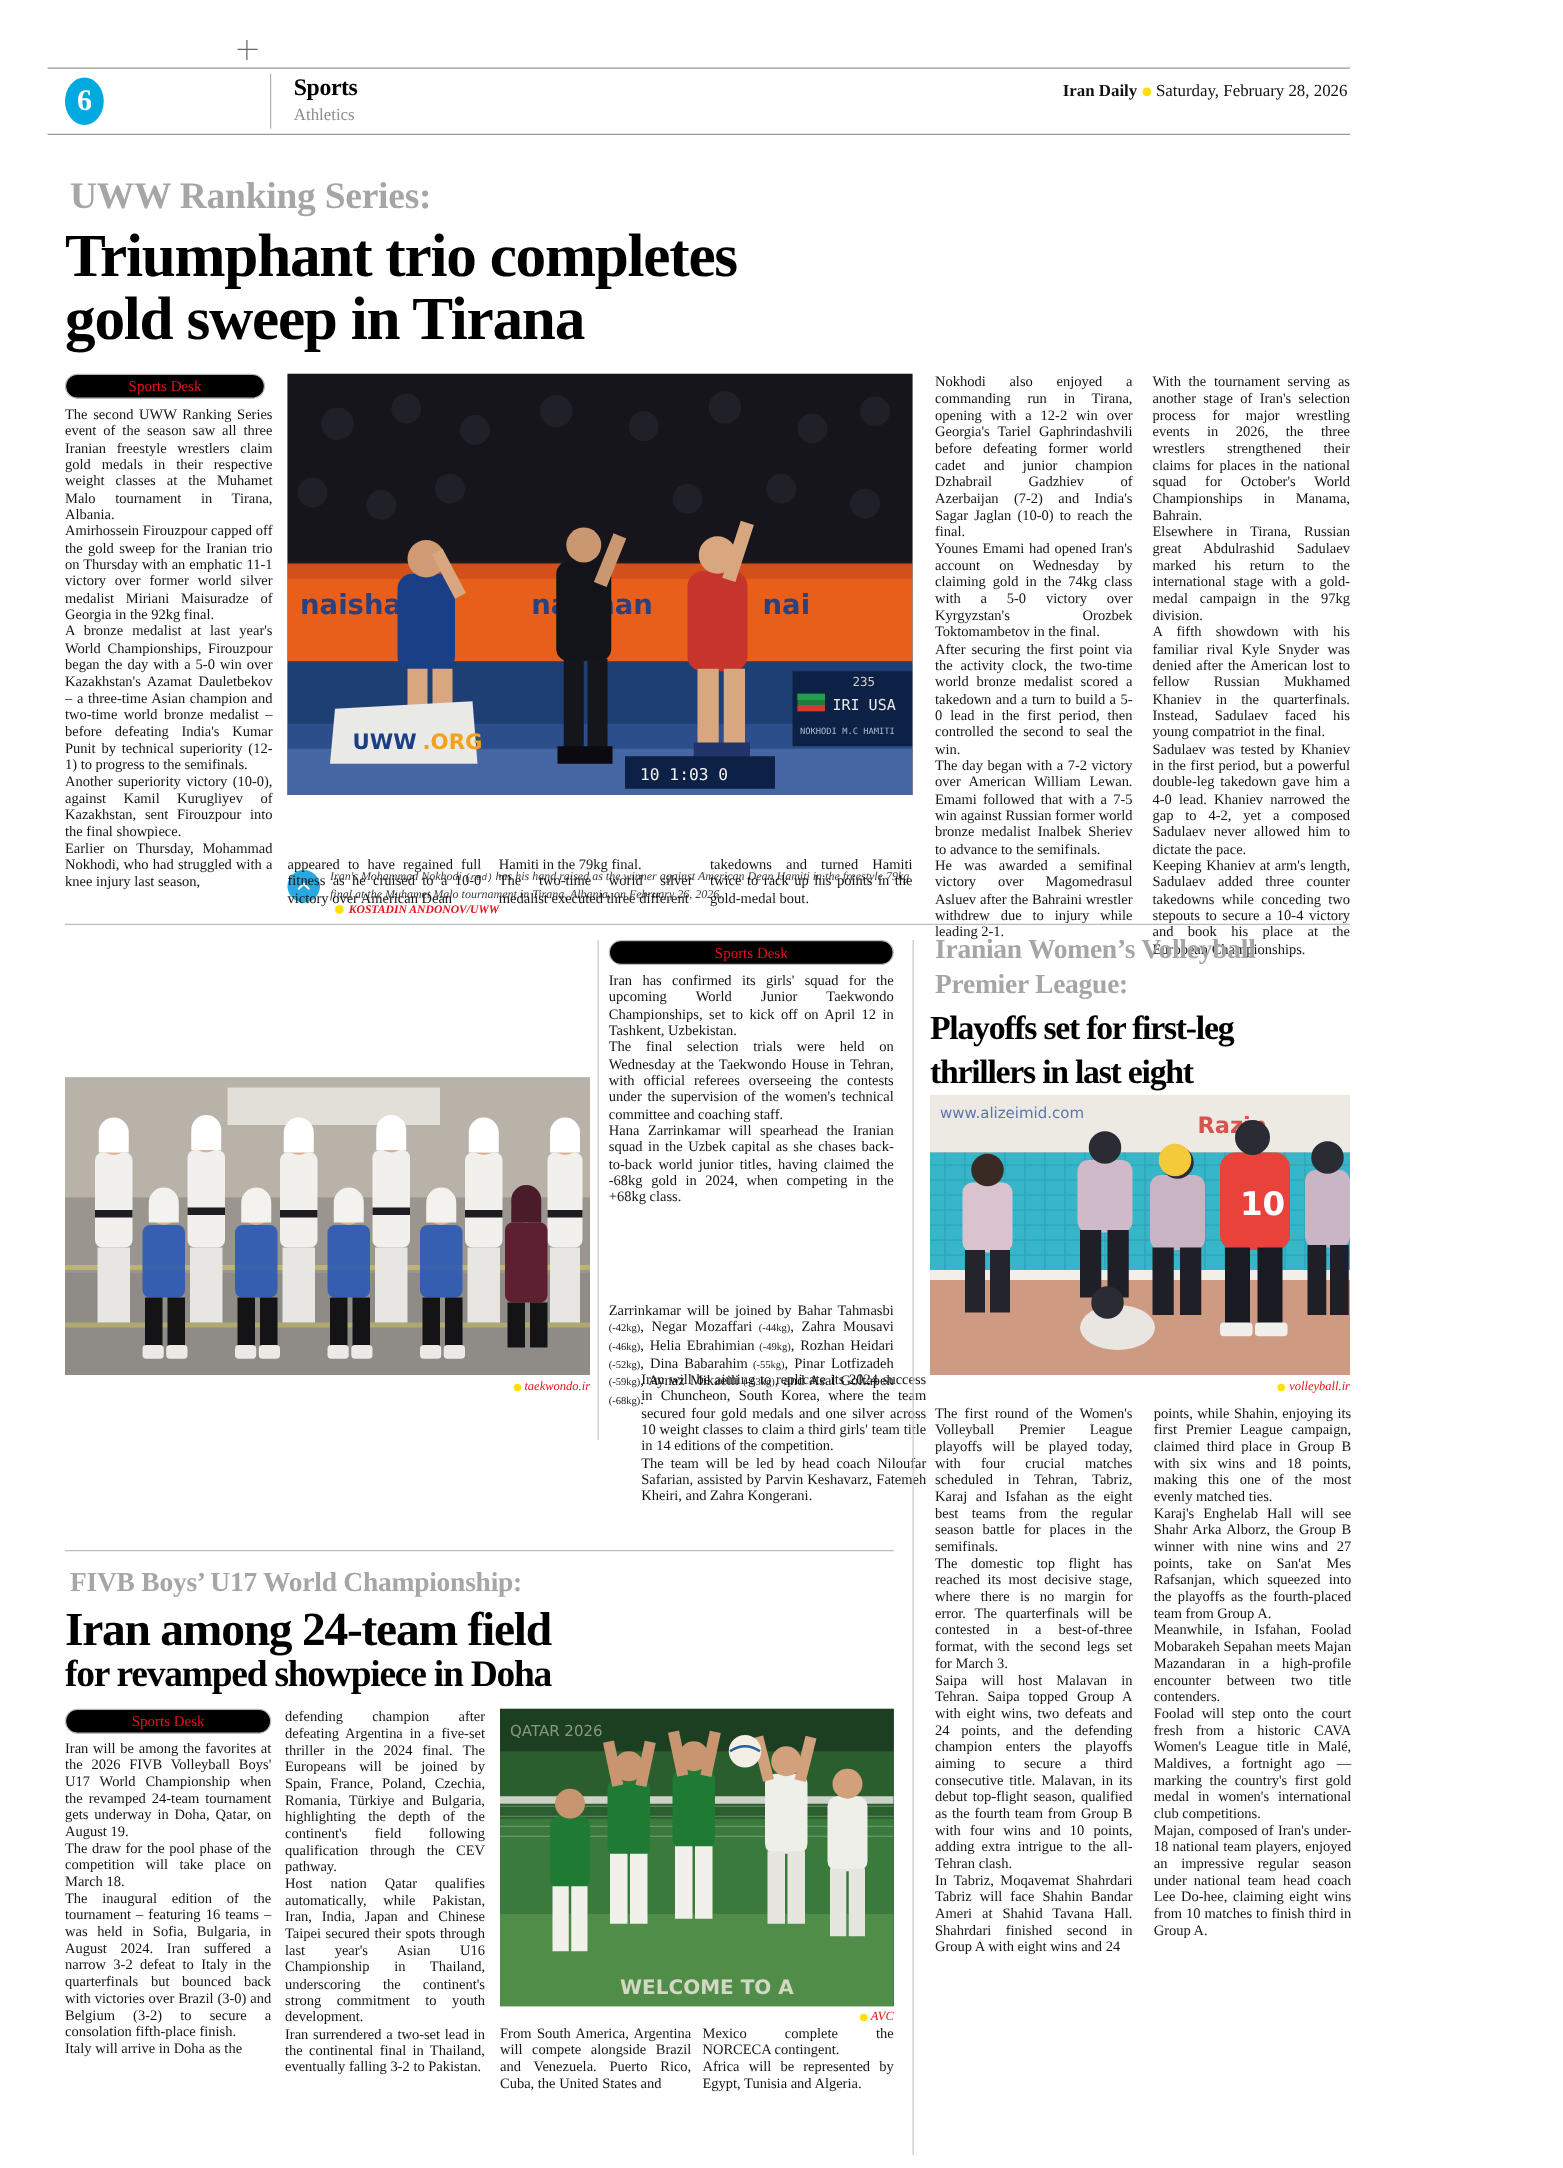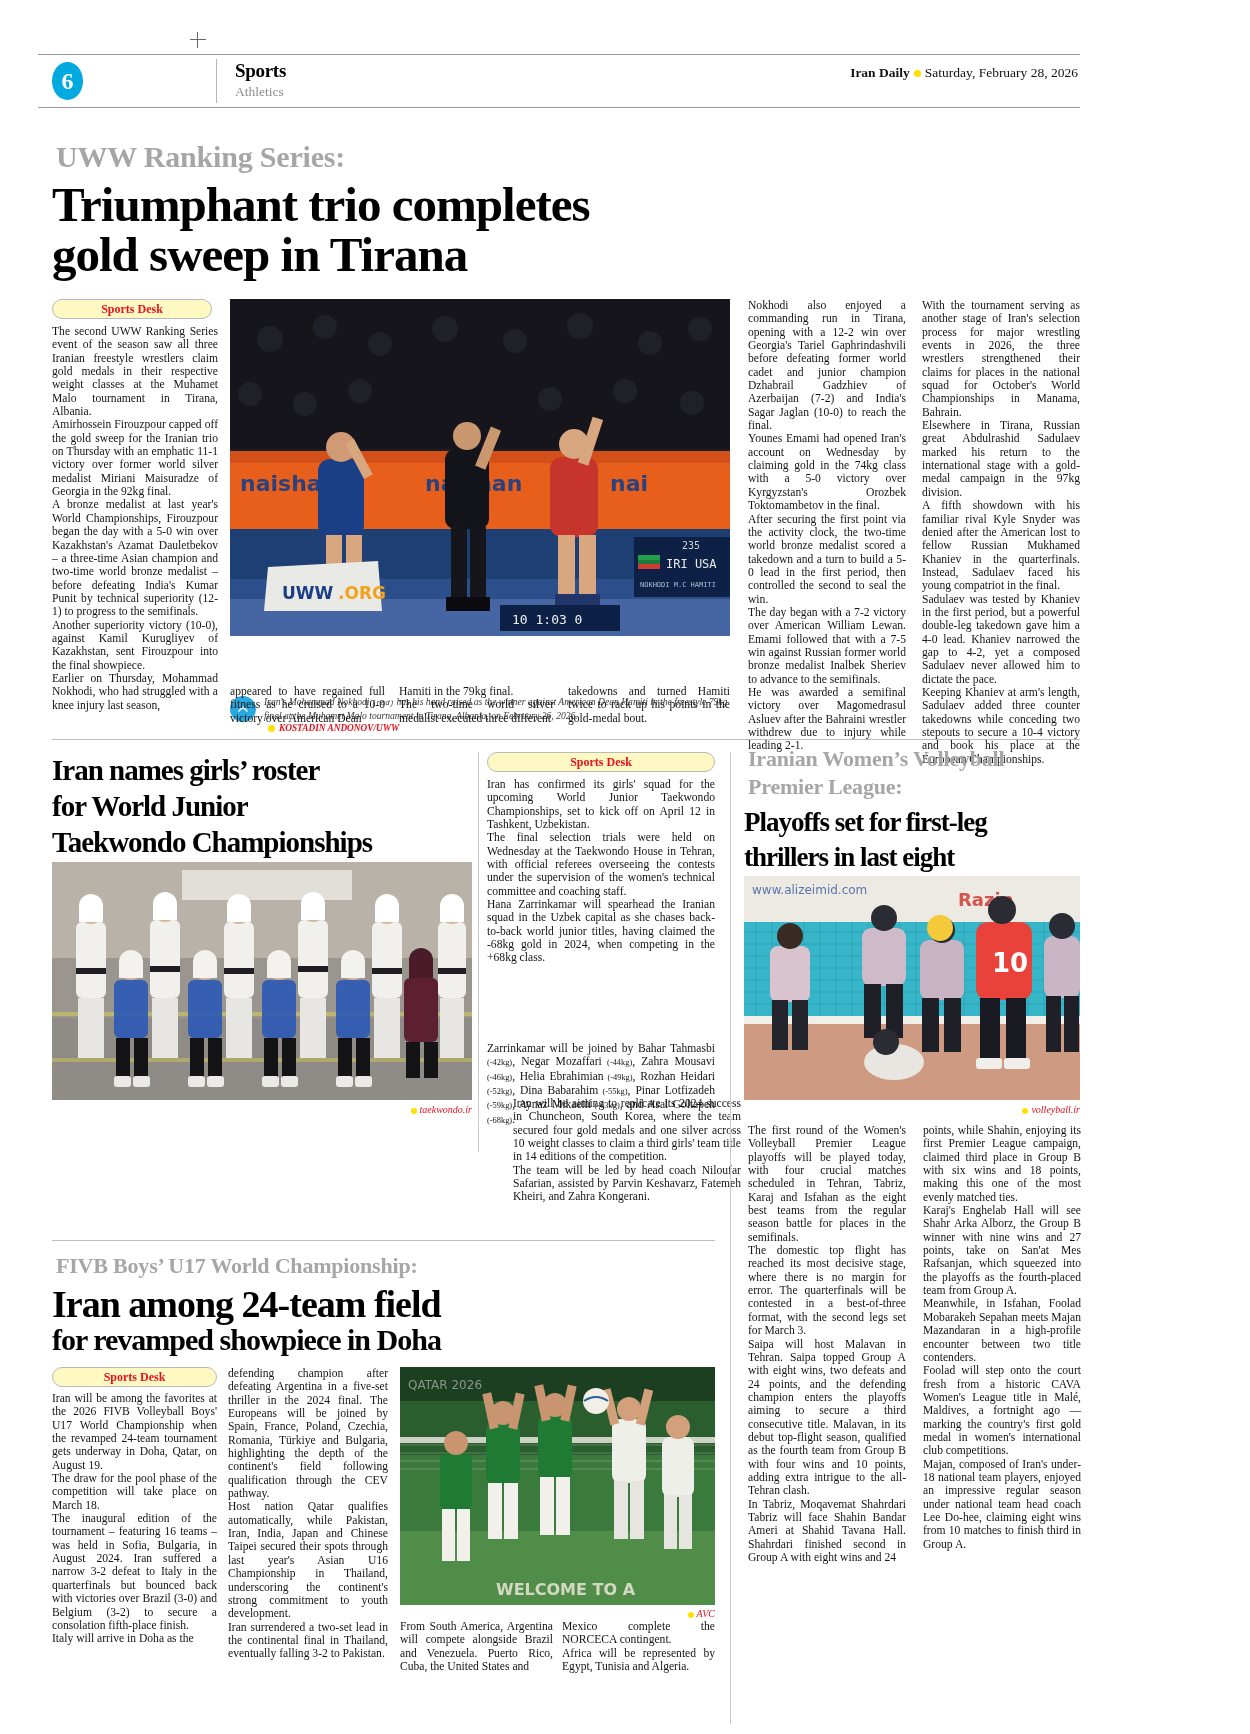--- a/index.html
+++ b/index.html
@@ -27,21 +27,21 @@
   .mast-rule-bot{width:100%;height:1px;background:#9a9a9a;margin-top:2px;}
 
   
   .kicker{font-family:"Liberation Serif",serif;font-weight:bold;color:#a6a6a6;letter-spacing:-.2px;}
   .headline{font-family:"Liberation Serif",serif;font-weight:bold;color:#000;letter-spacing:-1px;}
   .col{font-family:"Liberation Serif",serif;font-size:11.6px;line-height:13.35px;text-align:justify;color:#141414;hyphens:auto;}
   .col p{margin:0;}
   .sub{font-size:8.4px;}
   .desk{box-sizing:border-box;border:1px solid #b9b9b9;border-radius:11px;height:20px;
         display:flex;align-items:center;justify-content:center;color:#e8111c;font-family:"Liberation Serif",serif;
-        font-weight:bold;font-size:12px;background:#fef9c3;}
+        font-weight:normal;font-size:12px;background:#000000;}
   .hr{height:1px;background:#bdbdbd;}
   .vr{width:1px;background:#c9c9c9;}
 
   .credit{font-family:"Liberation Serif",serif;font-style:italic;font-size:10px;color:#e8111c;text-align:right;white-space:nowrap;}
   .credit .dot-y{width:6px;height:6px;margin-right:3px;}
 
   
   .photo{position:absolute;overflow:hidden;background:#2b2b30;}
   .ph-inner{position:absolute;inset:0;}
 
@@ -215,25 +215,20 @@
   <div class="col" style="position:absolute;left:922px;top:299px;width:158px;">
       <p>With the tournament serving as another stage of Iran's selection process for major wrestling events in 2026, the three wrestlers strengthened their claims for places in the national squad for October's World Championships in Manama, Bahrain.</p>
       <p>Elsewhere in Tirana, Russian great Abdulrashid Sadulaev marked his return to the international stage with a gold-medal campaign in the 97kg division.</p>
       <p>A fifth showdown with his familiar rival Kyle Snyder was denied after the American lost to fellow Russian Mukhamed Khaniev in the quarterfinals. Instead, Sadulaev faced his young compatriot in the final.</p>
       <p>Sadulaev was tested by Khaniev in the first period, but a powerful double-leg takedown gave him a 4-0 lead. Khaniev narrowed the gap to 4-2, yet a composed Sadulaev never allowed him to dictate the pace.</p>
       <p>Keeping Khaniev at arm's length, Sadulaev added three counter takedowns while conceding two stepouts to secure a 10-4 victory and book his place at the European Championships.</p>
     </div>
 
   <div class="hr" style="position:absolute;left:52px;top:739px;width:1028px;"></div>
 
-  <div style="position:absolute;left:52px;top:752px;width:420px;">
-    <div class="headline" style="font-size:29px;line-height:36px;">Iran names girls’ roster</div>
-    <div class="headline" style="font-size:29px;line-height:36px;">for World Junior</div>
-    <div class="headline" style="font-size:29px;line-height:36px;">Taekwondo Championships</div>
-  </div>
 
   <div class="photo" style="left:52px;top:862px;width:420px;height:238px;background:#8d8f94;">
     <svg class="ph-inner" viewBox="0 0 420 238" preserveAspectRatio="none">
       <rect width="420" height="238" fill="#a9a49c"></rect>
       <rect y="0" width="420" height="96" fill="#b9b2a8"></rect>
       <rect y="96" width="420" height="60" fill="#9a958f"></rect>
       <rect y="156" width="420" height="82" fill="#8f8b86"></rect>
       <rect x="0" y="150" width="420" height="4" fill="#d9cf52" opacity=".55"></rect>
       <rect x="0" y="196" width="420" height="4" fill="#d9cf52" opacity=".45"></rect>
 

